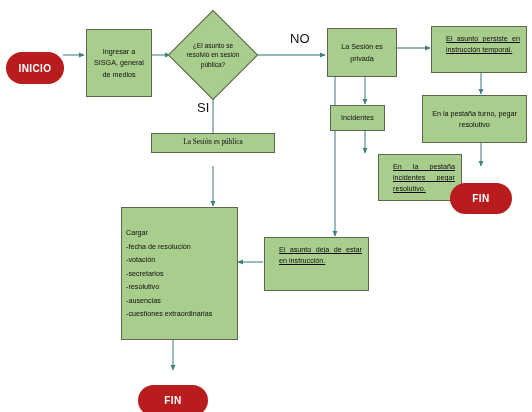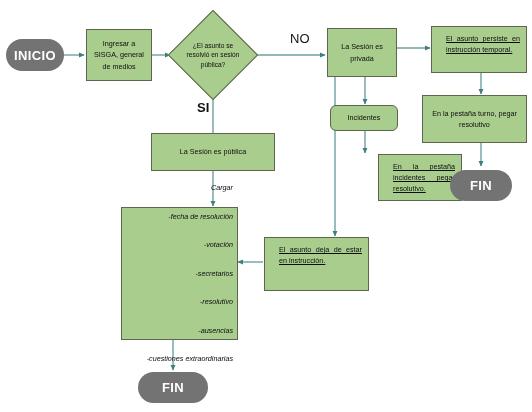--- a/index.html
+++ b/index.html
@@ -27,27 +27,28 @@
   .proc.justified{
     display:block;
     text-align:justify;
     text-align-last:left;
     padding:6px 6px 4px 14px;
     text-decoration:underline;
   }
   .proc .inner{width:100%;}
 
   .term{
-    background:#737373;
+    background:#b91c1c;
     border-radius:999px;
     display:flex;align-items:center;justify-content:center;
     color:#ffffff;
-    font-size:13px;
+    font-size:10px;
     font-weight:bold;
     letter-spacing:.4px;
+    margin-top:13px;
   }
 
   .diamond{
     position:absolute;
   }
   .diamond .shape{
     position:absolute;left:0;top:0;width:100%;height:100%;
     background:#a9cd8d;
     border:1px solid #5c6650;
     transform:rotate(45deg);
@@ -62,22 +63,22 @@
     color:#0d0d0d;
   }
 
   .edgelabel{
     position:absolute;
     font-size:13px;
     color:#111111;
   }
 
   .cargar .inner{width:100%;}
-  .cargar .row{display:block;text-align:right;line-height:1.05;font-style:italic;}
-  .cargar .row + .row{margin-top:21px;}
+  .cargar .row{display:block;text-align:left;line-height:1.05;}
+  .cargar .row + .row{margin-top:6px;}
 </style>
 </head>
 <body>
 
 <div id="canvas">
 
   <svg class="edges" viewBox="0 0 532 412">
     <defs>
       <marker id="ar" markerWidth="7" markerHeight="7" refX="5.4" refY="2.6" orient="auto" markerUnits="userSpaceOnUse">
         <path d="M0,0 L6,2.6 L0,5.2 z" fill="#3d8080"></path>
@@ -98,54 +99,54 @@
       <path d="M335,77 L335,236"></path>
       <path d="M263,262 L238,262"></path>
       <path d="M173,340 L173,370"></path>
     </g>
   </svg>
 
   <div class="node term" style="left:6px;top:39px;width:58px;height:32px;">
     <span>INICIO</span>
   </div>
 
-  <div class="node proc" style="left:86px;top:29px;width:66px;height:52px;">
+  <div class="node proc" style="left:86px;top:29px;width:66px;height:68px;">
     <span class="inner">Ingresar a SISGA, general de medios</span>
   </div>
 
   <div class="diamond" style="left:181px;top:23px;width:64px;height:64px;">
     <div class="shape"></div>
     <div class="dtext">¿El asunto se resolvió en sesión pública?</div>
   </div>
 
-  <div class="edgelabel" style="left:197px;top:100px;font-weight:bold;">
+  <div class="edgelabel" style="left:197px;top:100px;">
     <span>SI</span>
   </div>
 
   <div class="edgelabel" style="left:290px;top:31px;">
     <span>NO</span>
   </div>
 
-  <div class="node proc" style="left:151px;top:133px;width:124px;height:38px;">
+  <div class="node proc" style="left:151px;top:133px;width:124px;height:20px;font-family:Liberation Serif, serif;">
     <span class="inner">La Sesión es pública</span>
   </div>
 
   <div class="node proc" style="left:327px;top:28px;width:70px;height:49px;text-align:center;">
     <span class="inner">La Sesión es privada</span>
   </div>
 
   <div class="node proc justified" style="left:431px;top:26px;width:96px;height:47px;">
     <span class="inner">El asunto persiste en instrucción temporal.</span>
   </div>
 
   <div class="node proc" style="left:422px;top:95px;width:105px;height:48px;">
     <span class="inner">En la pestaña turno, pegar resolutivo</span>
   </div>
 
-  <div class="node proc" style="left:330px;top:105px;width:68px;height:26px;border-radius:6px;">
+  <div class="node proc" style="left:330px;top:105px;width:55px;height:26px;">
     <span class="inner">Incidentes</span>
   </div>
 
   <div class="node proc justified" style="left:330px;top:154px;width:84px;height:47px;margin-left:48px;">
     <span class="inner">En la pestaña incidentes pegar resolutivo.</span>
   </div>
 
   <div class="node proc justified" style="left:264px;top:237px;width:105px;height:54px;">
     <span class="inner">El asunto deja de estar en instrucción.</span>
   </div>

